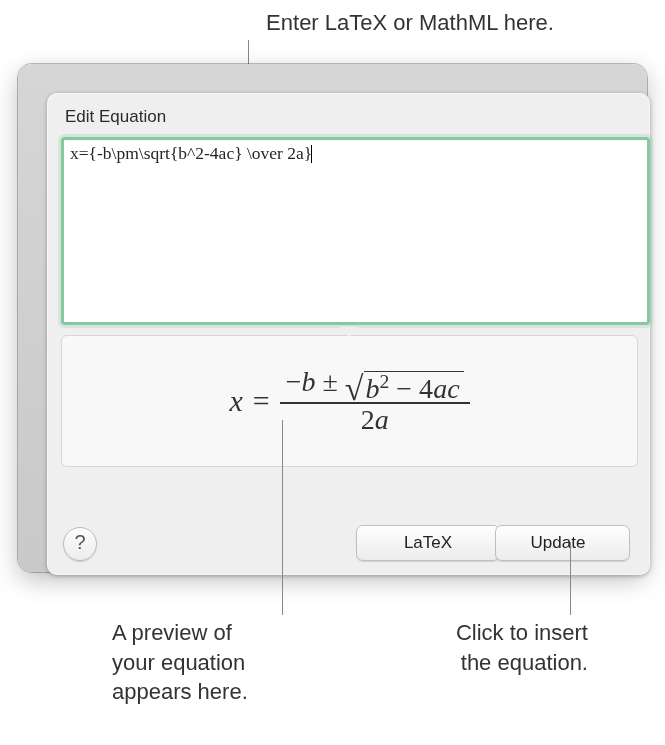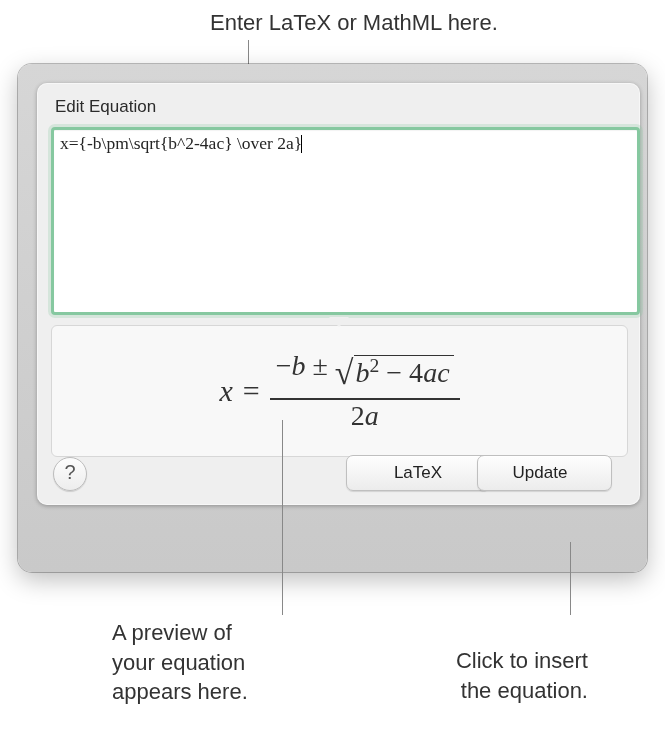--- a/index.html
+++ b/index.html
@@ -9,44 +9,44 @@
     height: 745px;
     background: #fff;
     font-family: -apple-system, "Helvetica Neue", Helvetica, Arial, sans-serif;
     position: relative;
     overflow: hidden;
   }
   .callout {
     position: absolute;
     font-size: 22px;
     color: #333;
-    text-align: left;
+    text-align: center;
     line-height: 1.35;
   }
   .callout-line {
     position: absolute;
     background: #888;
     width: 1px;
   }
   .dialog-outer {
     position: absolute;
     left: 18px;
     top: 64px;
     width: 629px;
     height: 508px;
     border-radius: 14px;
     background: linear-gradient(#d6d6d6,#c9c9c9);
     box-shadow: 0 8px 24px rgba(0,0,0,0.25), 0 0 0 1px rgba(0,0,0,0.25);
     padding: 0;
   }
   .dialog-inner {
     position: relative;
-    margin: 19px;
+    margin: 29px;
     width: 603px;
-    height: 422px;
+    height: 482px;
     background: #efefef;
     border-radius: 10px;
     box-shadow: 0 1px 4px rgba(0,0,0,0.3), inset 0 0 0 1px rgba(255,255,255,0.5);
   }
   .dlg-title {
     position: absolute;
     left: 18px;
     top: 14px;
     font-size: 17px;
     color: #2b2b2b;
@@ -142,21 +142,21 @@
   }
   .radical {
     font-style: normal;
     font-size: 34px;
     line-height: 0.7;
     position: relative;
     top: 9px;
   }
   .radicand {
     border-top: 1.5px solid #333;
-    padding: 0 4px 12px 2px;
+    padding: 0 4px 0 2px;
     position: relative;
     top: 3px;
     text-align: center;
   }
   .up { font-style: normal; }
   sup { font-size: 0.7em; vertical-align: super; font-style: normal; }
   .help-btn {
     position: absolute;
     left: 16px;
     bottom: 14px;
@@ -183,21 +183,21 @@
     border: 1px solid #bfbfbf;
     box-shadow: 0 1px 1px rgba(0,0,0,0.12), inset 0 1px 0 #fff;
     font-size: 17px;
     color: #222;
     cursor: pointer;
     display: flex;
     align-items: center;
     justify-content: center;
   }
   .btn-cancel { right: 150px; }
-  .btn-update { right: 28px; padding-left: 7px; }
+  .btn-update { right: 20px; padding-left: 7px; }
 </style>
 </head>
 <body>
 
 <div class="callout" style="left:210px; top:8px; width:400px;">Enter LaTeX or MathML here.</div>
 <div class="callout-line" style="left:248px; top:40px; height:72px;"></div>
 
 <div class="dialog-outer">
   <div class="dialog-inner">
     <div class="dlg-title">Edit Equation</div>
@@ -236,14 +236,14 @@
     <div class="btn btn-update">Update</div>
   </div>
 </div>
 
 <div class="callout-line" style="left:282px; top:420px; height:195px;"></div>
 <div class="callout" style="left:112px; top:618px; width:200px; text-align:left; white-space:pre-line;">A preview of
 your equation
 appears here.</div>
 
 <div class="callout-line" style="left:570px; top:542px; height:73px;"></div>
-<div class="callout" style="left:378px; top:646px; width:210px; text-align:right; white-space:pre-line;">Click to insert
+<div class="callout" style="left:378px; top:618px; width:210px; text-align:right; white-space:pre-line;">Click to insert
 the equation.</div>
 
 </body></html>

